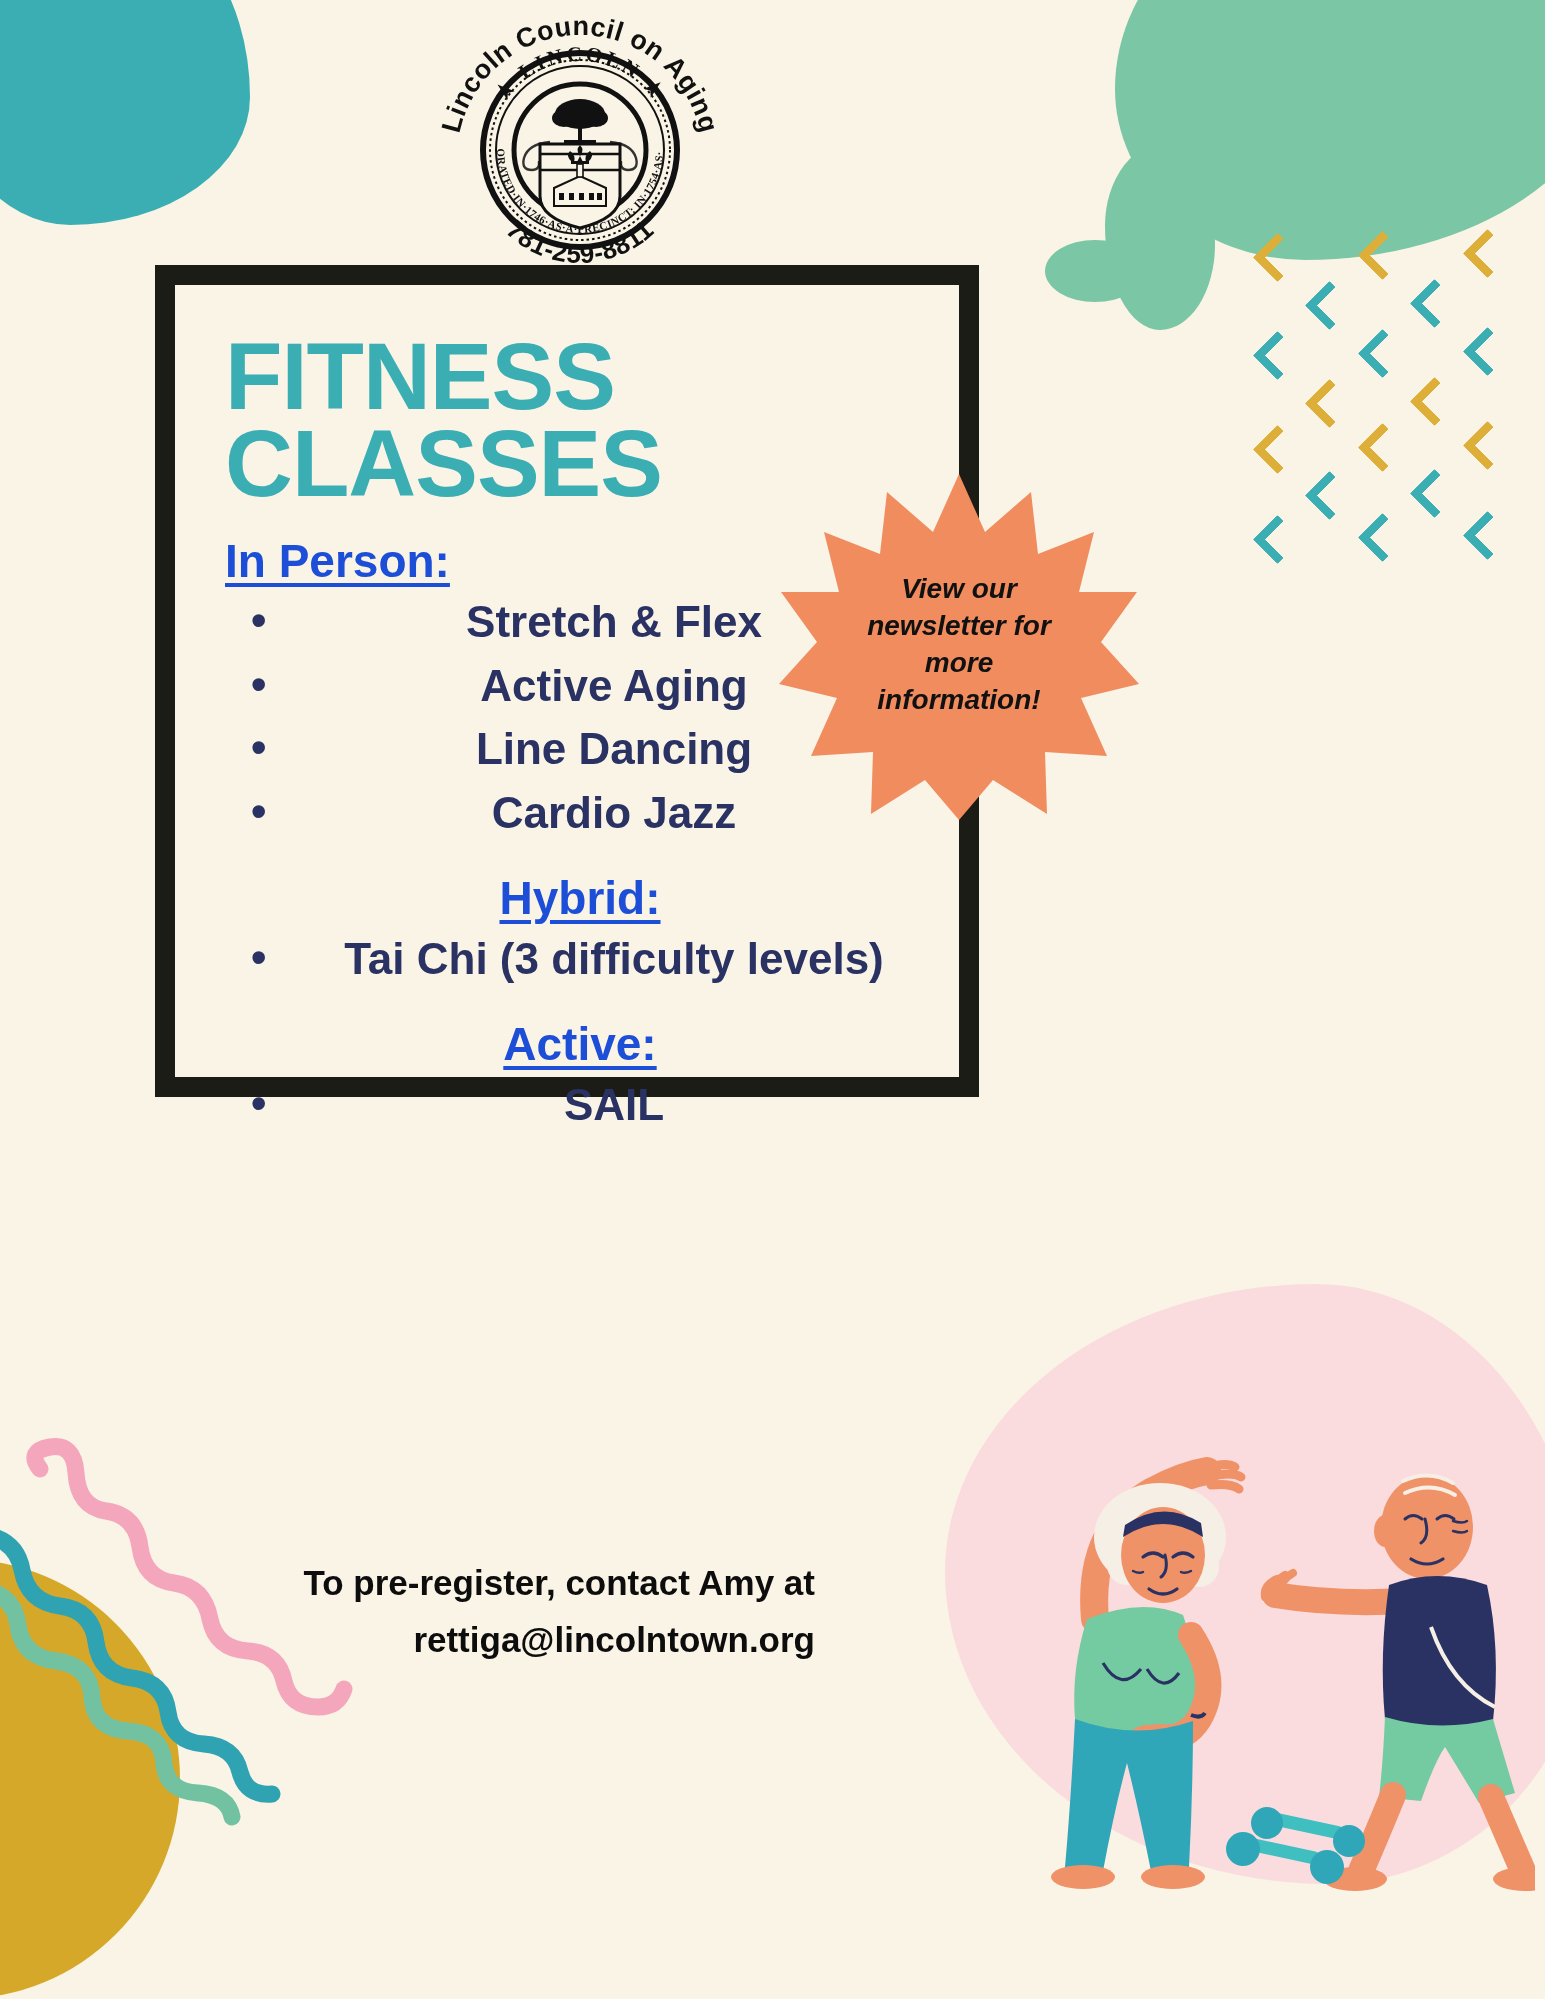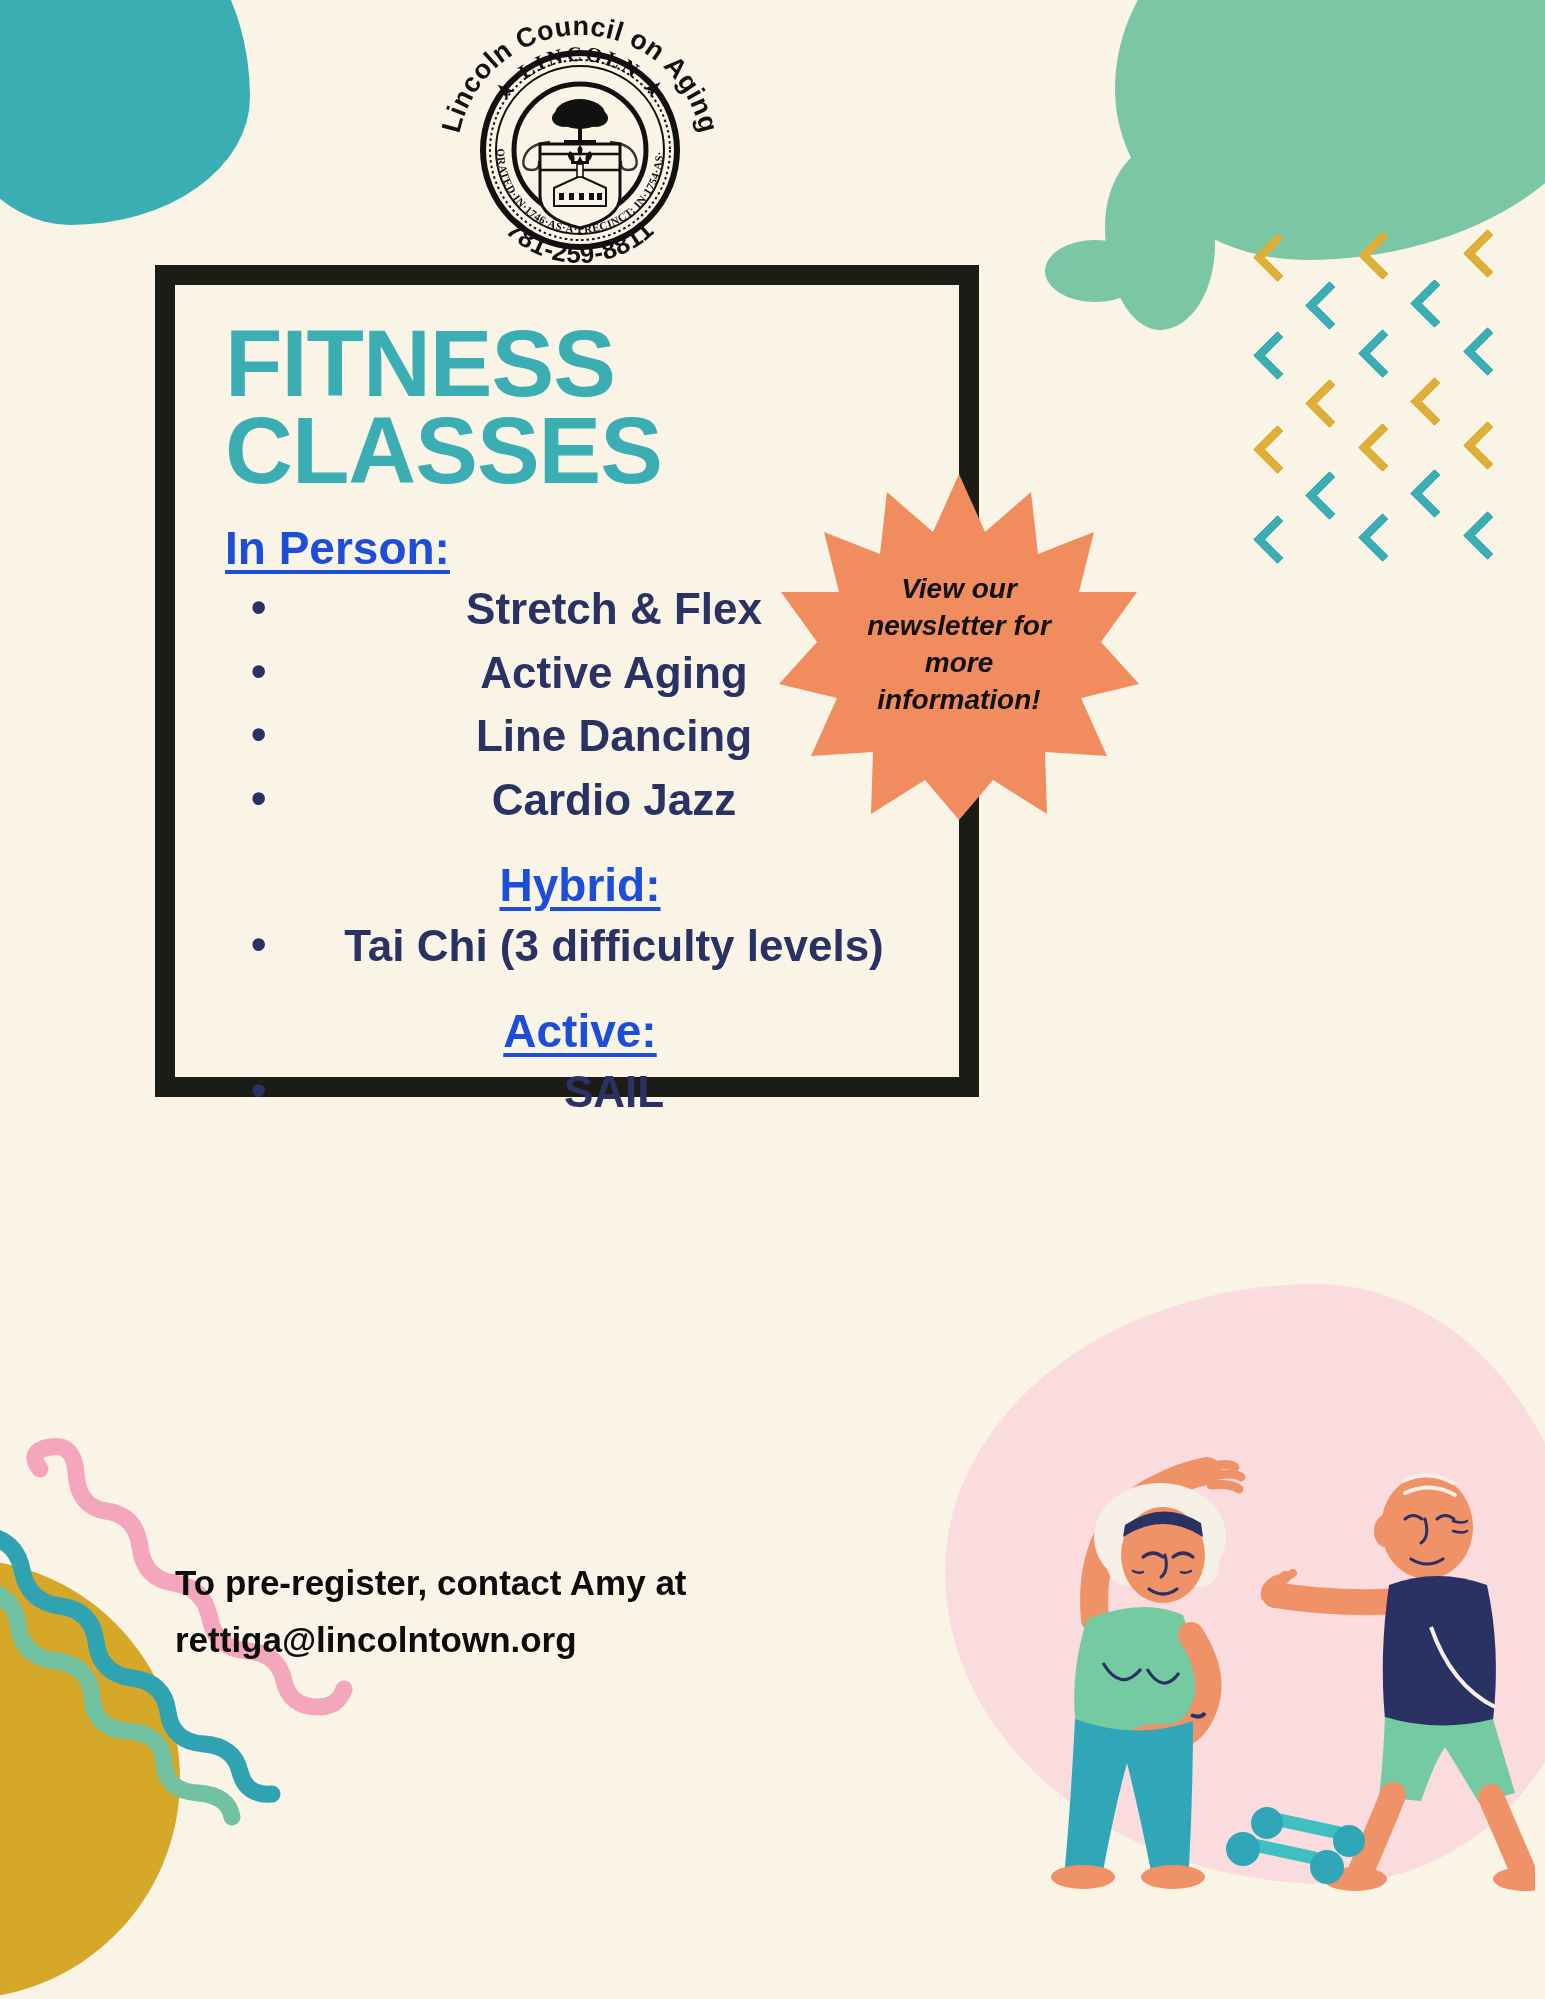--- a/index.html
+++ b/index.html
@@ -97,21 +97,21 @@
     left: 155px; top: 265px;
     width: 824px; height: 832px;
     border: 20px solid #1C1C16;
     box-sizing: border-box;
     background: transparent;
   }
   .frame-inner {
     position: absolute;
     left: 175px; top: 285px;
     width: 790px; height: 800px;
-    padding: 27px 30px;
+    padding: 40px 30px;
     box-sizing: border-box;
   }
 
   .title {
     color: #3BAEB4;
     font-size: 94px;
     font-weight: bold;
     line-height: 0.93;
     letter-spacing: -1px;
     margin: 8px 0 0 20px;
@@ -167,21 +167,21 @@
     font-style: italic;
     line-height: 1.32;
     color: #111;
   }
 
   
   .contact {
     position: absolute;
     left: 175px; top: 1555px;
     width: 640px;
-    text-align: left;
+    text-align: right;
     color: #0D0D0D;
     font-size: 35px;
     font-weight: bold;
     line-height: 1.62;
   }
 
   
   .illus {
     position: absolute;
     right: 10px; bottom: 80px;

